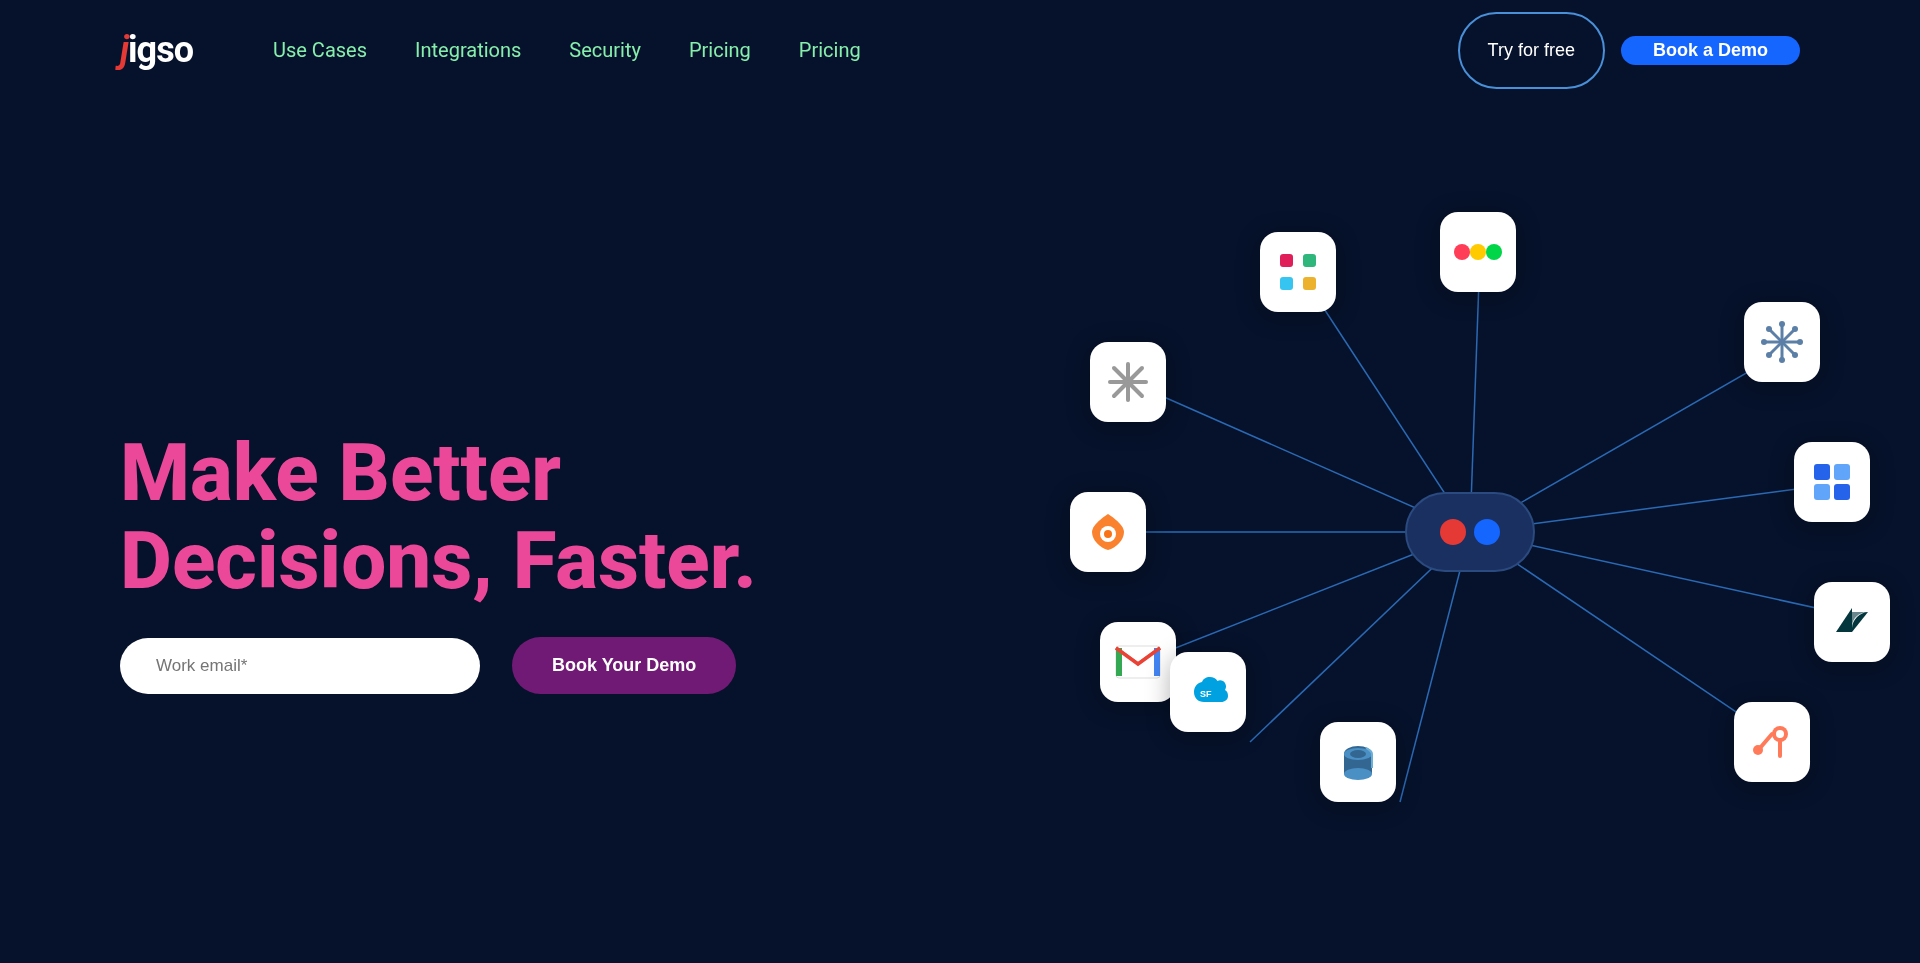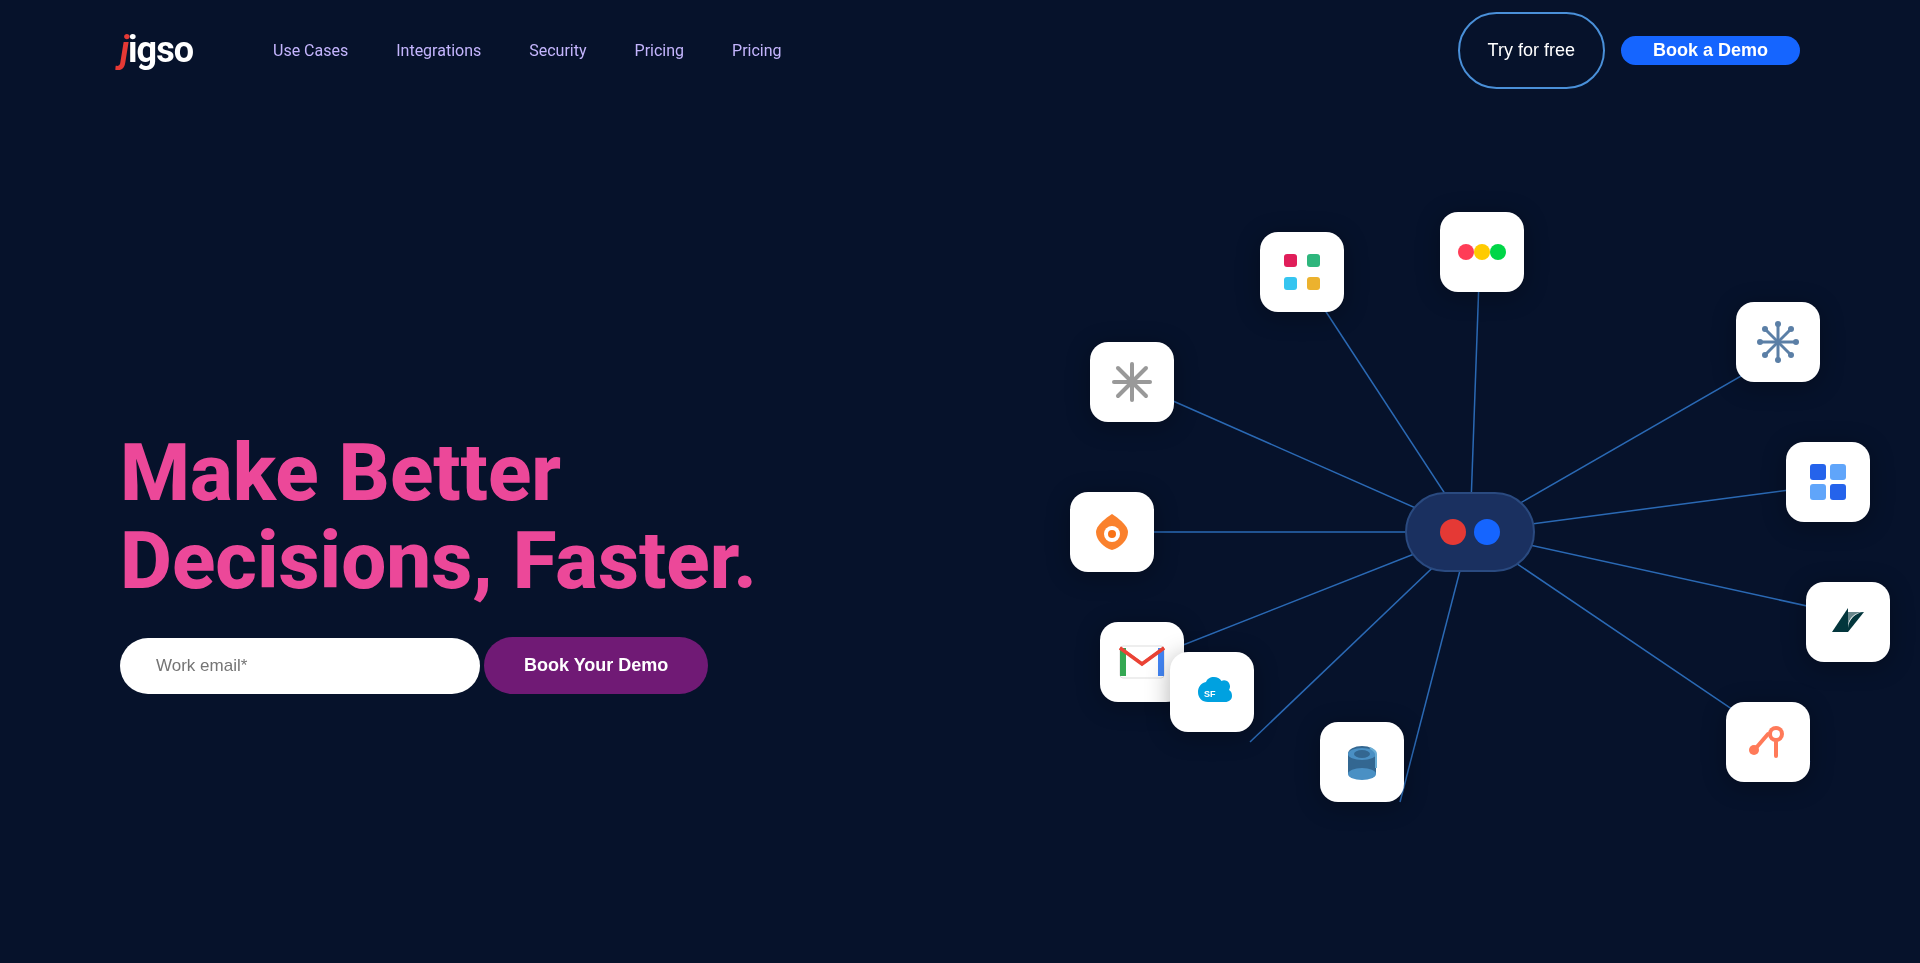--- a/index.html
+++ b/index.html
@@ -38,23 +38,23 @@
     }
 
     .nav-links {
       display: flex;
       align-items: center;
       gap: 48px;
       flex: 1;
     }
 
     .nav-link {
-      color: #c4b5fd;
+      color: #86efac;
       text-decoration: none;
-      font-size: 16px;
+      font-size: 20px;
       font-weight: 400;
       cursor: pointer;
     }
 
     .nav-actions {
       display: flex;
       align-items: center;
       gap: 16px;
     }
 
@@ -106,21 +106,21 @@
       font-size: 20px;
       color: #a8bed8;
       line-height: 1.65;
       max-width: 560px;
       margin-bottom: 48px;
     }
 
     .hero-form {
       display: flex;
       align-items: center;
-      gap: 4px;
+      gap: 32px;
     }
 
     .email-input {
       background: #fff;
       border: none;
       border-radius: 50px;
       padding: 18px 36px;
       font-size: 17px;
       color: #888;
       width: 360px;
@@ -182,21 +182,21 @@
 
     .hub-dot-blue {
       width: 26px; height: 26px;
       border-radius: 50%;
       background: #1565ff;
     }
 
     
     .integration-icon {
       position: absolute;
-      width: 84px;
+      width: 76px;
       height: 80px;
       background: #fff;
       border-radius: 18px;
       display: flex;
       align-items: center;
       justify-content: center;
       font-size: 32px;
       box-shadow: 0 4px 24px rgba(0,0,0,0.3);
       z-index: 5;
     }

